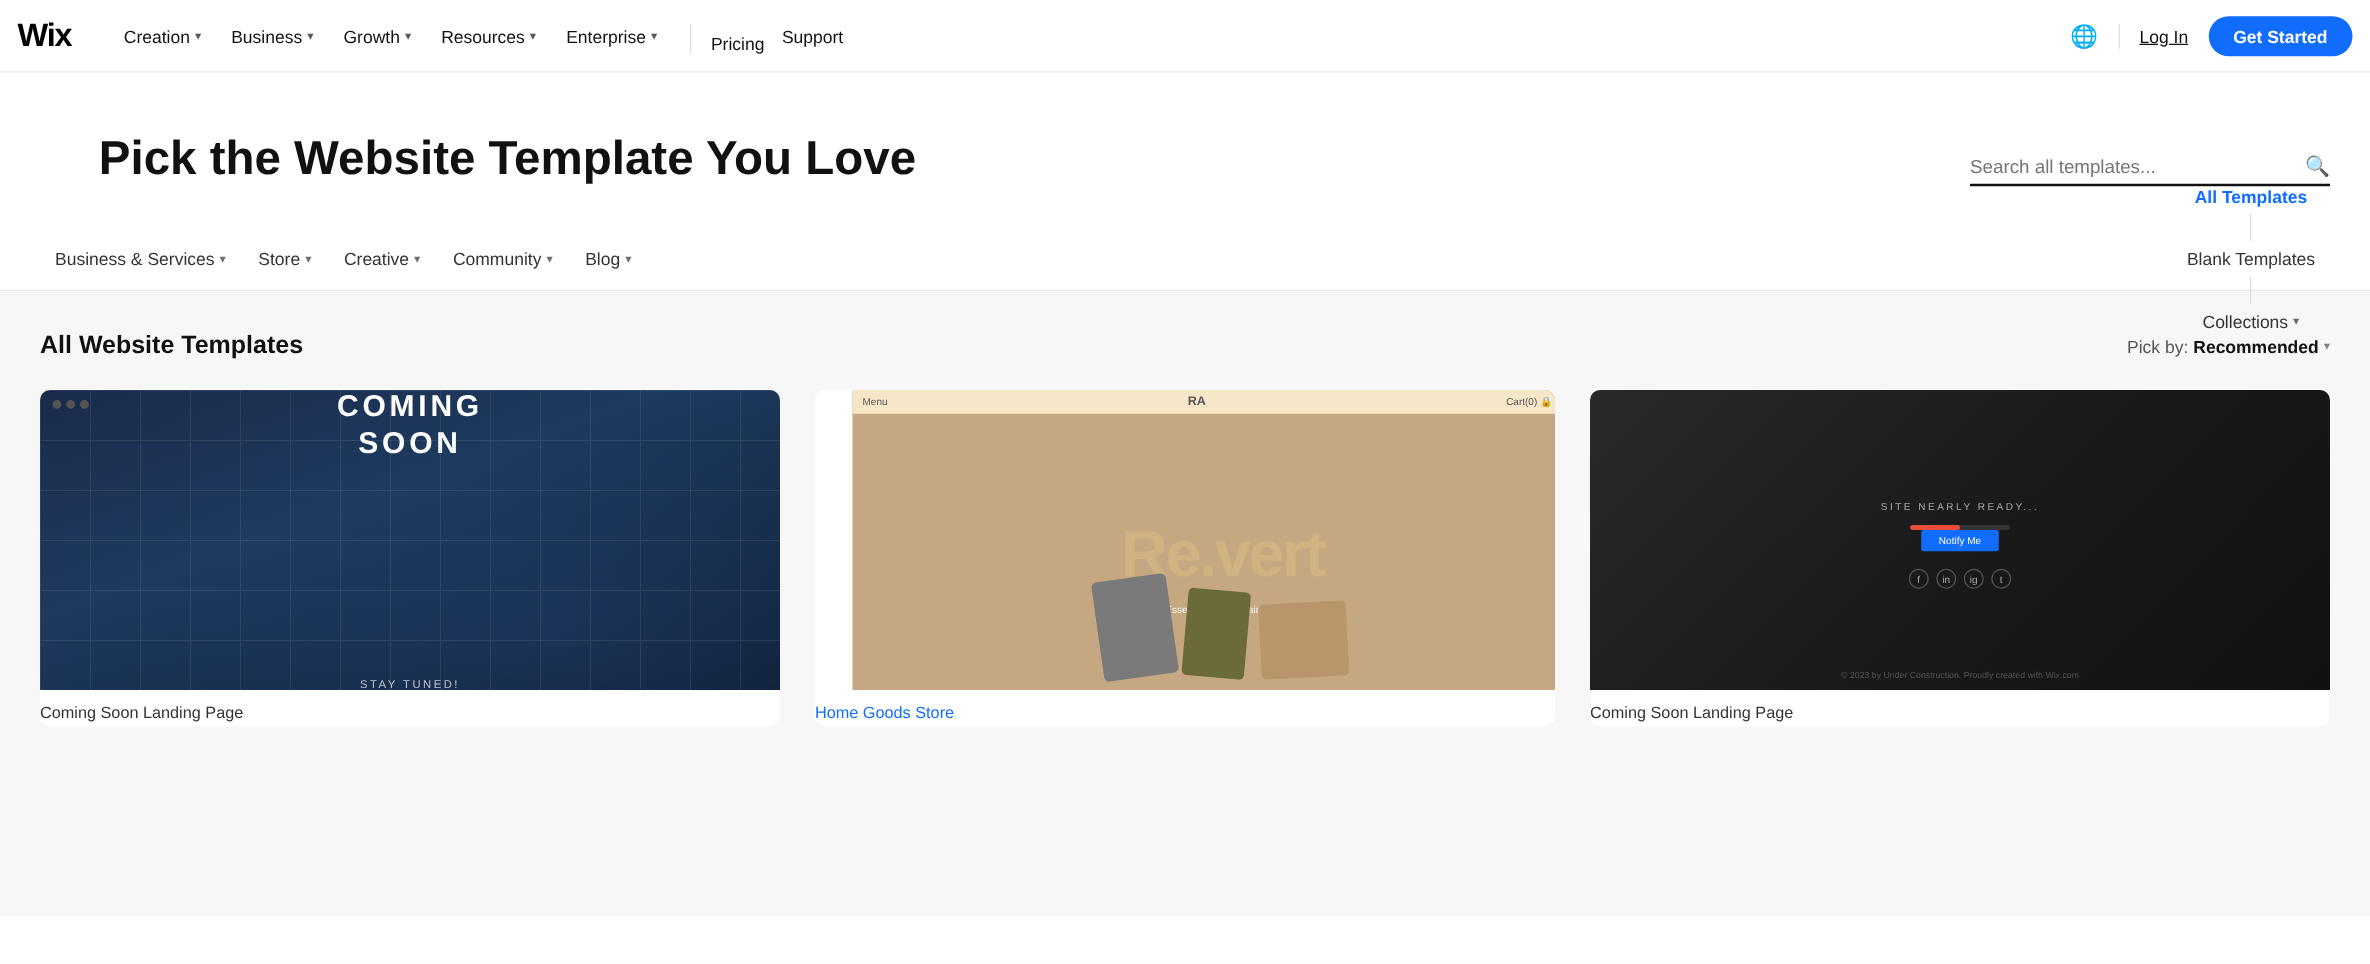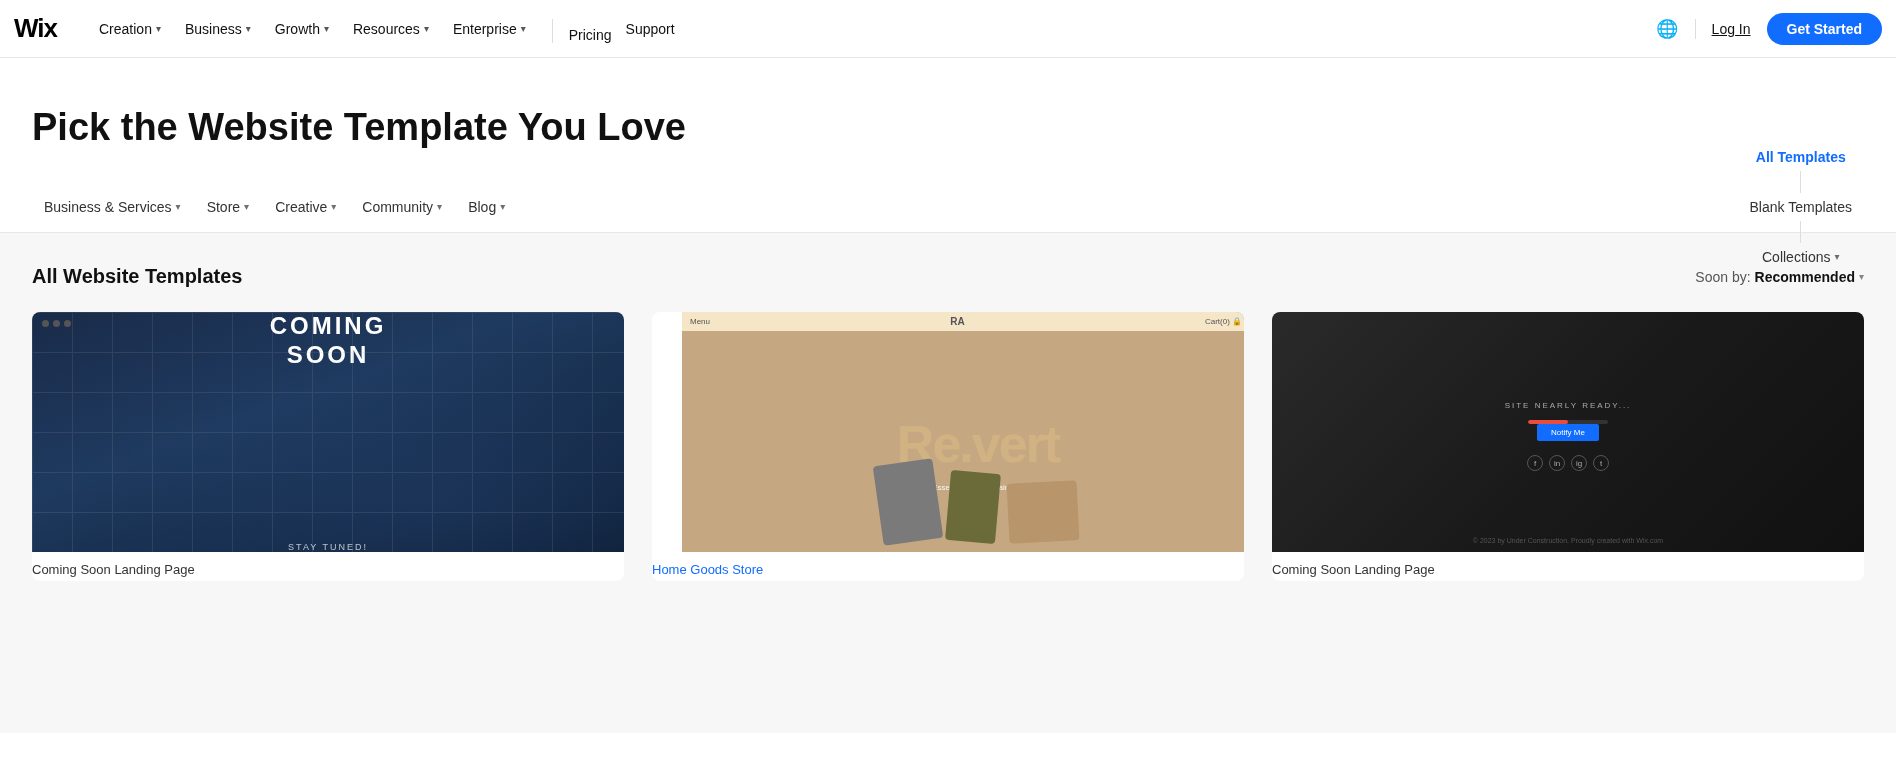--- a/index.html
+++ b/index.html
@@ -25,21 +25,21 @@
     .nav-login { font-size: 14px; color: #111; text-decoration: underline; cursor: pointer; }
     .nav-get-started {
       background: #116dff; color: #fff; border: none; border-radius: 20px;
       padding: 8px 20px; font-size: 14px; font-weight: 600; cursor: pointer;
     }
     .chevron { font-size: 10px; opacity: 0.7; }
 
     
     .hero {
       padding: 48px 32px 32px 32px;
-      display: flex; align-items: flex-end; justify-content: space-between;
+      display: flex; align-items: flex-end; justify-content: space-between; margin-left: 47px;
     }
     .hero-title { font-size: 38px; font-weight: 700; color: #111; }
     .hero-search {
       display: flex; align-items: center; border-bottom: 2px solid #111;
       padding-bottom: 4px; min-width: 280px;
     }
     .hero-search input {
       border: none; outline: none; font-size: 15px; color: #555;
       background: transparent; width: 260px;
     }
@@ -212,20 +212,24 @@
   <div class="nav-right">
     <span class="nav-globe">🌐</span>
     <span style="width:1px;height:20px;background:#ddd;"></span>
     <span class="nav-login">Log In</span>
     <button class="nav-get-started">Get Started</button>
   </div>
 </nav>
 
 <div class="hero">
   <h1 class="hero-title">Pick the Website Template You Love</h1>
+  <div class="hero-search">
+    <input type="text" placeholder="Search all templates..." style="">
+    <span class="hero-search-icon">🔍</span>
+  </div>
 </div>
 
 <div class="filter-bar">
   <span class="filter-item">
     <span>Business &amp; Services</span>
     <span class="chevron">▾</span>
   </span>
   <span class="filter-item">
     <span>Store</span>
     <span class="chevron">▾</span>
@@ -251,21 +255,21 @@
       <span>Collections</span>
       <span class="chevron">▾</span>
     </span>
   </div>
 </div>
 
 <div class="content">
   <div class="content-header">
     <h2 class="content-title">All Website Templates</h2>
     <div class="sort-by">
-      <span>Soon by:</span>
+      <span>Pick by:</span>
       <strong>Recommended</strong>
       <span class="chevron">▾</span>
     </div>
   </div>
 
   <div class="template-grid">
 
     <div class="template-card">
       <div class="template-thumb">
         <div class="thumb-coming-soon">

